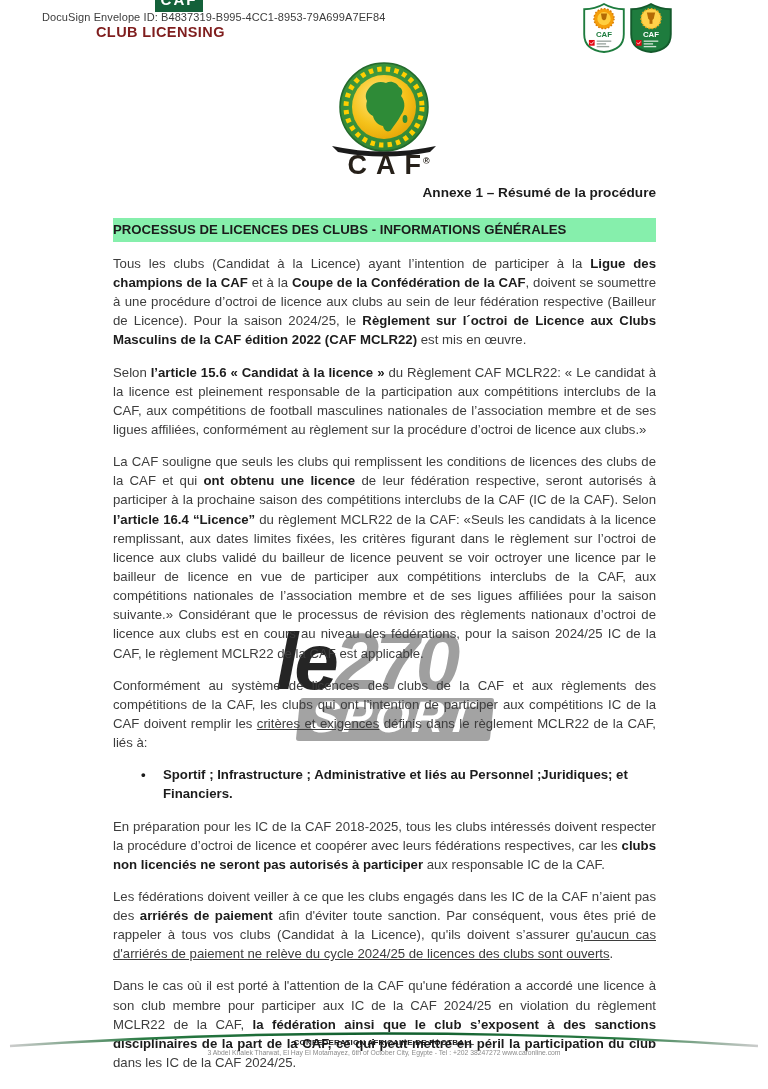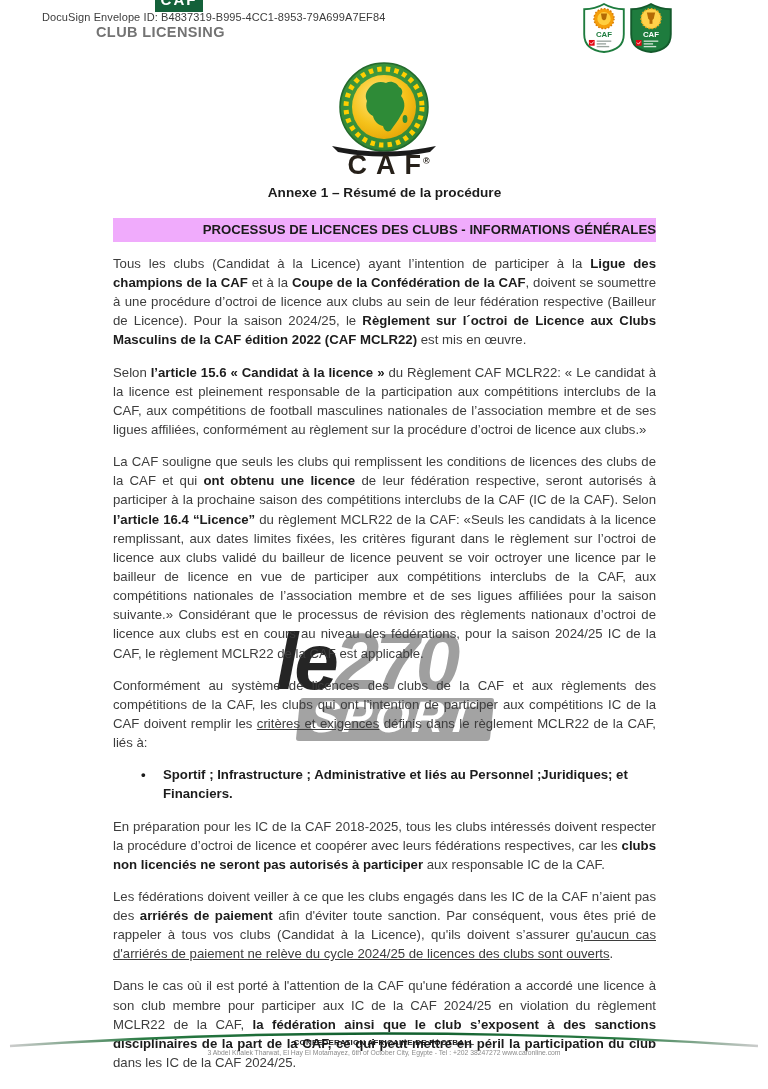--- a/index.html
+++ b/index.html
@@ -19,21 +19,21 @@
   .caf-cutoff{
     position:absolute;top:0;left:155px;width:48px;height:12px;
     background:#14613a;overflow:hidden;text-align:center;
   }
   .caf-cutoff span{
     display:block;margin-top:-9px;color:#ffffff;font-weight:800;
     font-size:15px;letter-spacing:2px;
   }
   .club-licensing{
     position:absolute;top:24px;left:96px;
-    font-size:14.5px;font-weight:800;color:#737373;letter-spacing:.4px;
+    font-size:14.5px;font-weight:800;color:#7f1d1d;letter-spacing:.4px;
   }
   .badges{position:absolute;top:3px;left:583px;display:flex;gap:5px;}
   .badges svg{display:block;}
 
   
   .central-logo{
     position:absolute;top:62px;left:318px;width:132px;text-align:center;
   }
   .central-logo svg{display:block;margin:0 auto;}
   .caf-wordmark{
@@ -59,25 +59,25 @@
     letter-spacing:3px;padding:0 16px 6px 12px;
     transform:skewX(-6deg);border-radius:3px;
   }
 
   
   .doc{
     position:absolute;top:183px;left:113px;width:543px;z-index:2;
     font-size:13.2px;line-height:1.45;color:#3d3d3d;text-align:justify;
   }
   .doc-title{
-    font-weight:700;color:#1c1c1c;text-align:center;margin:0 0 15px 0;
+    font-weight:700;color:#1c1c1c;text-align:right;margin:0 0 15px 0;
     font-size:13.6px;
   }
   .section-bar{
-    background:#f0abfc;color:#1b1b1b;font-weight:700;text-align:right;
+    background:#86efac;color:#1b1b1b;font-weight:700;text-align:left;
     font-size:13.2px;padding:2px 0 3px;margin:0 0 2px 0;
   }
   .para{margin:12px 0 13px 0;}
   .b{font-weight:700;color:#1c1c1c;}
   .i{}
   .u{text-decoration:underline;}
   .bullet{
     display:flex;margin:3px 0 13px 28px;text-align:left;
   }
   .bullet-dot{width:22px;flex:0 0 22px;color:#1c1c1c;font-weight:700;}

